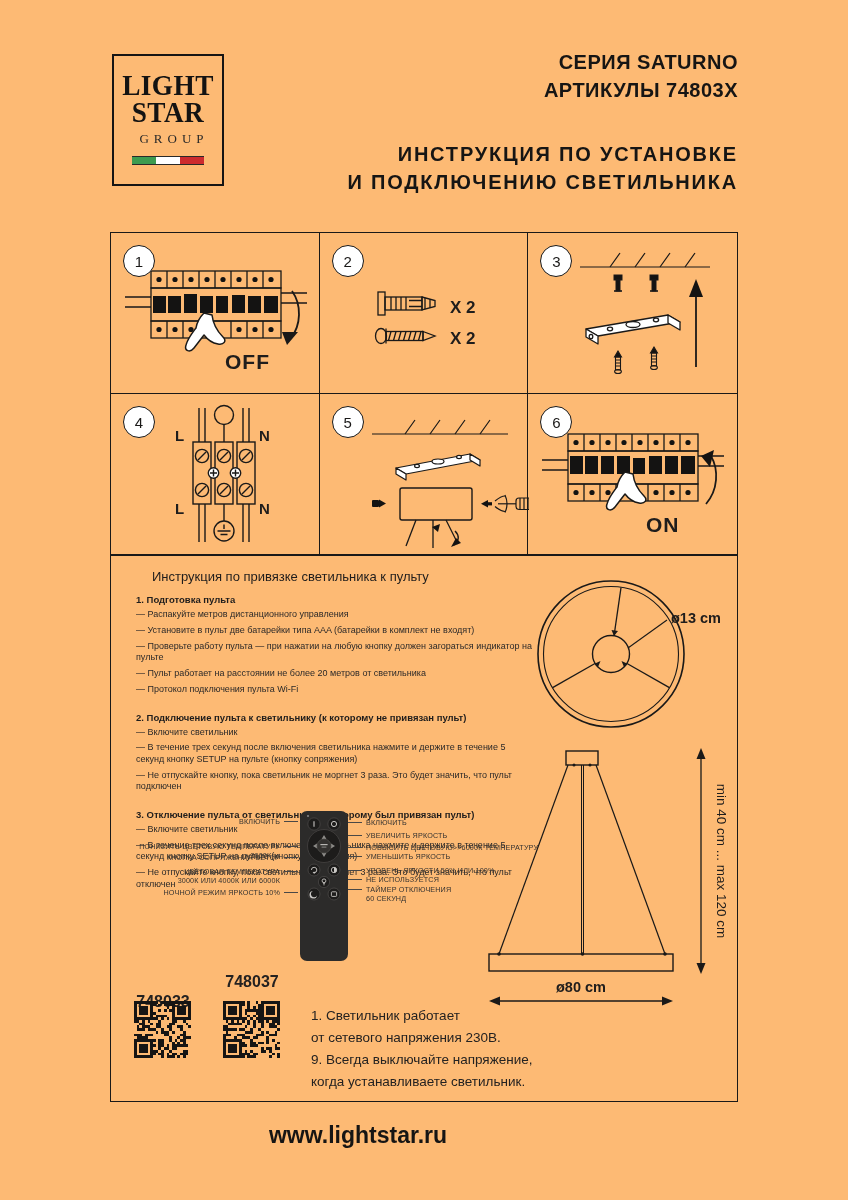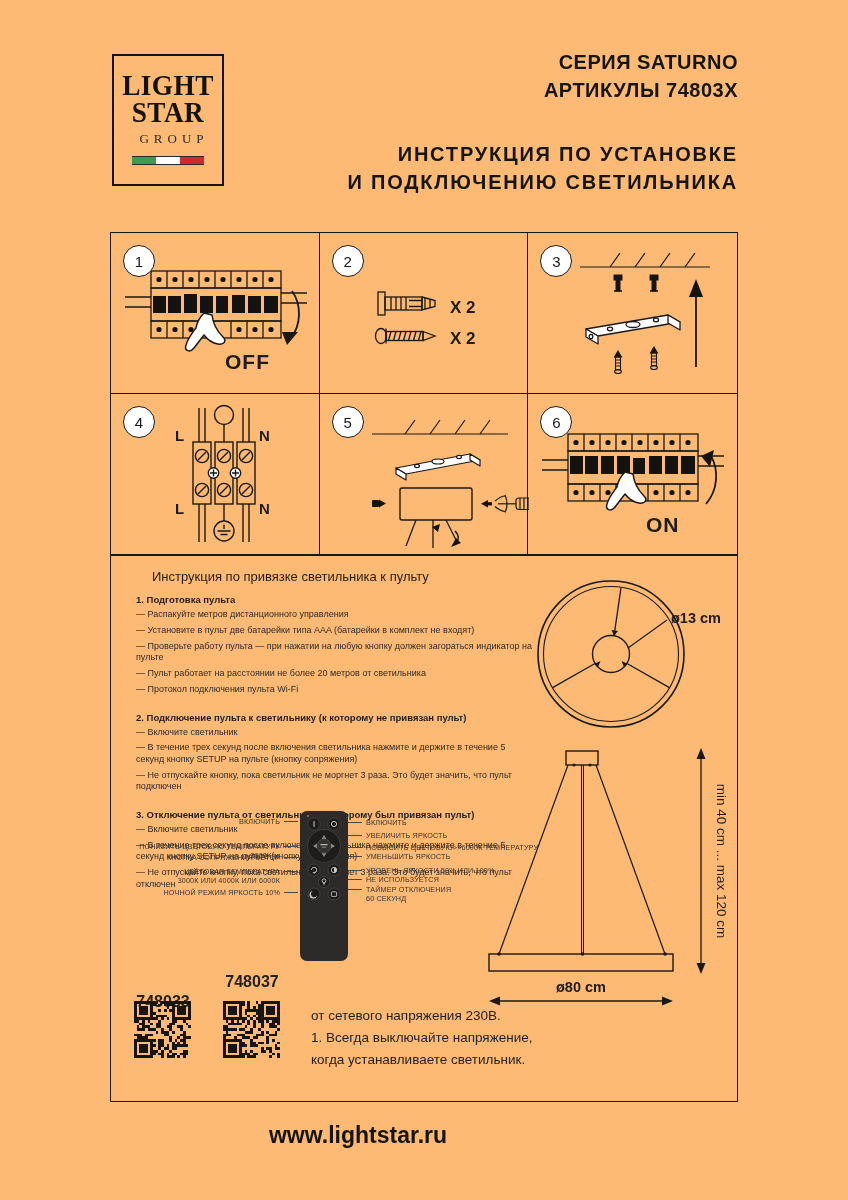--- a/index.html
+++ b/index.html
@@ -918,21 +918,22 @@
           <rect x="7" y="20" width="1" height="1" fill="#161514"></rect>
           <rect x="9" y="20" width="1" height="1" fill="#161514"></rect>
           <rect x="10" y="20" width="1" height="1" fill="#161514"></rect>
           <rect x="11" y="20" width="1" height="1" fill="#161514"></rect>
           <rect x="17" y="20" width="1" height="1" fill="#161514"></rect>
           <rect x="20" y="20" width="1" height="1" fill="#161514"></rect>
         </svg>
       </div>
 
     <div class="notes">
+      <div>1. Светильник работает</div>
       <div>от сетевого напряжения 230В.</div>
-      <div>1. Всегда выключайте напряжение,</div>
+      <div>9. Всегда выключайте напряжение,</div>
       <div>когда устанавливаете светильник.</div>
     </div>
   </div>
 
   <div class="footer">www.lightstar.ru</div>
 
 </div>
 
 </body></html>

